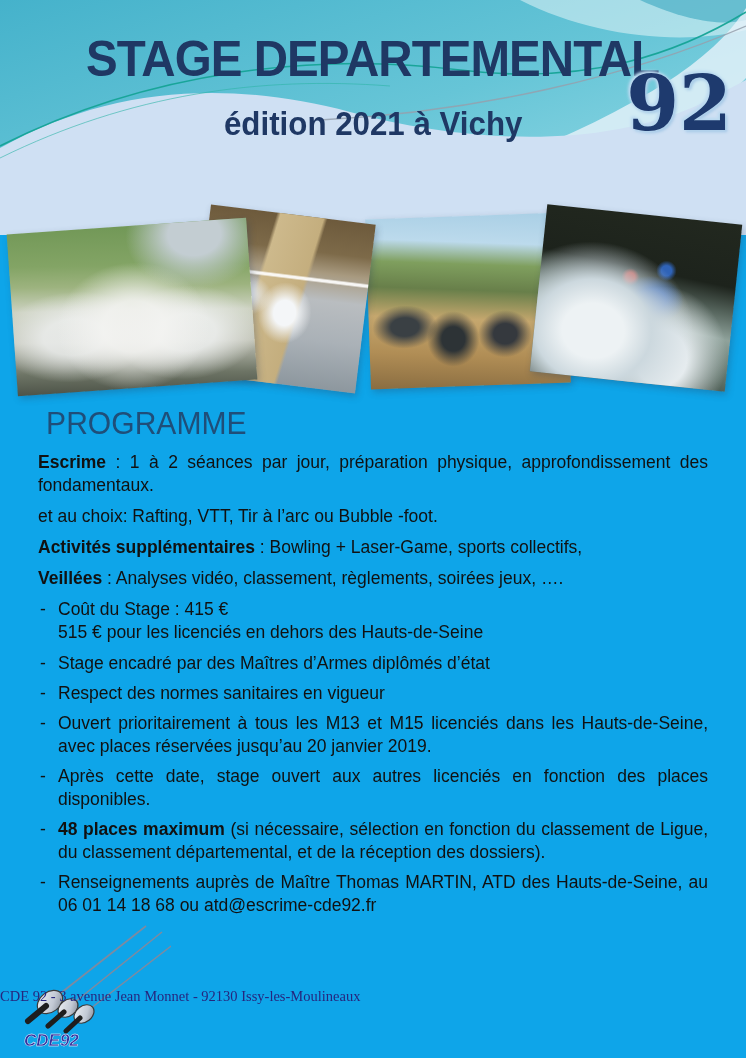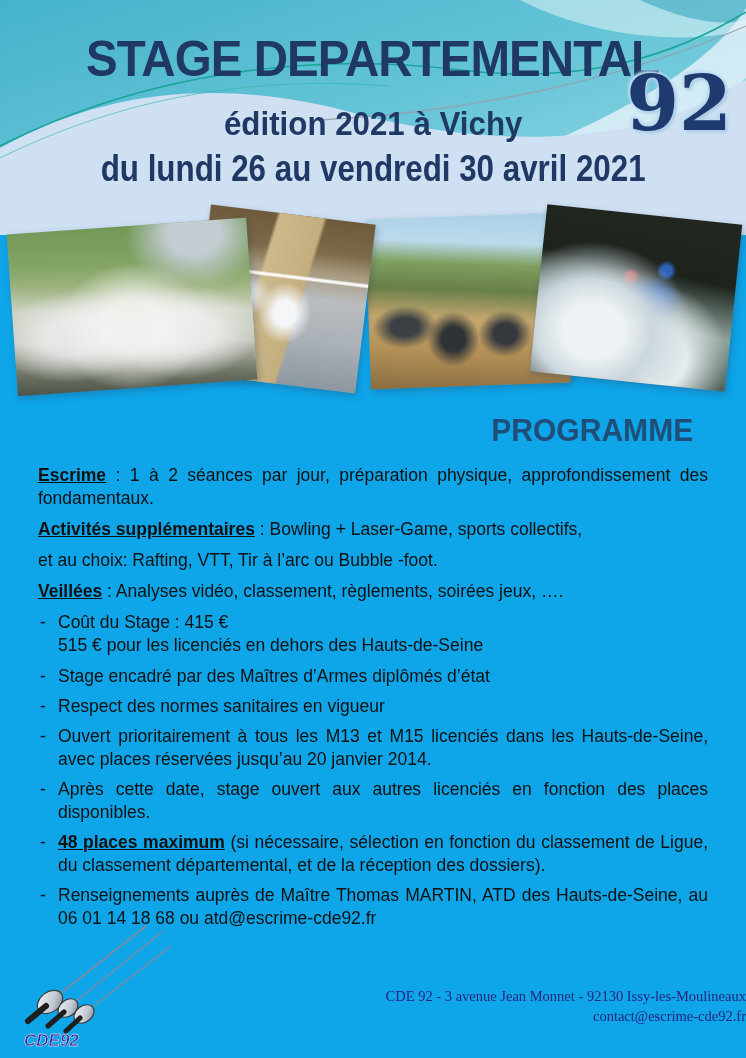--- a/index.html
+++ b/index.html
@@ -51,33 +51,33 @@
   .photo-4{left:538px;top:14px;width:196px;height:168px;transform:rotate(6deg);z-index:2;
     background:
       radial-gradient(ellipse at 30% 72%, #edf2f4 0 16%, #ccd8de 30%, rgba(204,216,222,0) 52%),
       radial-gradient(ellipse at 66% 84%, #e6ecef 0 14%, rgba(230,236,239,0) 36%),
       radial-gradient(ellipse at 58% 50%, #2a5cae 0 9%, rgba(42,92,174,0) 20%),
       radial-gradient(circle at 46% 38%, #c23a2e 0 3%, rgba(194,58,46,0) 6%),
       radial-gradient(circle at 64% 32%, #2f63b8 0 3%, rgba(47,99,184,0) 6%),
       linear-gradient(186deg, #22281f 0%, #1d231c 34%, #55645c 48%, #8fa29b 62%, #5d6f66 84%, #37443c 100%);}
   
   .main{position:absolute;top:399px;left:38px;width:670px;font-size:17.5px;line-height:1.32;}
-  .sec-heading{margin:12px;text-align:right;color:#1f4e79;font-weight:bold;}
+  .sec-heading{margin:5px;text-align:left;color:#1f4e79;font-weight:normal;}
   .sec-heading .cond{font-size:31px;transform:scaleX(.97);}
   .prog{margin-top:6px;}
   .prog p{margin:0 0 8px;text-align:justify;}
-  .lbl{font-weight:bold;text-decoration:underline;}
+  .lbl{font-weight:bold;}
   .b{font-weight:normal;}
   .infos-heading{margin-top:2px;}
   .infos-list{margin-top:5px;}
   .info-item{position:relative;padding-left:20px;margin:0 0 7px;text-align:justify;}
   .dash{position:absolute;left:2px;top:0;}
   
   .footer-text{
-    position:absolute;left:0;right:0;top:986px;text-align:right;
+    position:absolute;left:0;right:0;top:986px;text-align:left;
     font-family:"Liberation Serif", serif;font-size:14.5px;line-height:1.38;color:#26267e;
   }
   .website{text-decoration:underline;color:#26267e;cursor:pointer;}
   .cde-logo{position:absolute;left:16px;top:924px;}
 </style>
 </head>
 <body>
 
 <div class="page">
 
@@ -99,47 +99,44 @@
     <path d="M320,120 C480,112 630,76 746,26" stroke="#95a0ad" stroke-width="1.3" fill="none" opacity="0.85"></path>
   </svg>
 
   <div class="hdr-text title-line">
     <span class="cond">STAGE DEPARTEMENTAL</span>
   </div>
   <div class="hdr-text edition-line">
     <span class="cond">édition 2021   à  Vichy</span>
   </div>
   <div class="num92">92</div>
-  <div class="hdr-text date-line">
-    <span class="cond">du lundi 26 au vendredi 30 avril 2021</span>
-  </div>
 
   <div class="photos">
     <div class="photo photo-1"></div>
     <div class="photo photo-2"></div>
     <div class="photo photo-3"></div>
     <div class="photo photo-4"></div>
   </div>
 
   <div class="main">
 
     <h2 class="sec-heading">
       <span class="cond">PROGRAMME</span>
     </h2>
 
     <div class="prog">
       <p>
         <span class="lbl">Escrime</span>
         <span>: 1 à 2 séances par jour, préparation physique, approfondissement des fondamentaux.</span>
       </p>
+      <p>et au choix: Rafting, VTT, Tir à l’arc ou Bubble -foot.</p>
       <p>
         <span class="lbl">Activités supplémentaires</span>
         <span>: Bowling + Laser-Game, sports collectifs,</span>
       </p>
-      <p>et au choix: Rafting, VTT, Tir à l’arc ou Bubble -foot.</p>
       <p>
         <span class="lbl">Veillées</span>
         <span>: Analyses vidéo, classement, règlements, soirées jeux, ….</span>
       </p>
     </div>
 
 
     <div class="infos-list">
 
       <div class="info-item">
@@ -153,21 +150,21 @@
         <span>Stage encadré par des Maîtres d’Armes diplômés d’état</span>
       </div>
 
       <div class="info-item">
         <span class="dash">-</span>
         <span>Respect des normes sanitaires en vigueur</span>
       </div>
 
       <div class="info-item">
         <span class="dash">-</span>
-        <span>Ouvert prioritairement à tous les M13 et M15 licenciés dans les Hauts-de-Seine, avec places réservées jusqu’au 20 janvier 2014.</span>
+        <span>Ouvert prioritairement à tous les M13 et M15 licenciés dans les Hauts-de-Seine, avec places réservées jusqu’au 20 janvier 2019.</span>
       </div>
 
       <div class="info-item">
         <span class="dash">-</span>
         <span>Après cette date, stage ouvert aux autres licenciés en fonction des places disponibles.</span>
       </div>
 
       <div class="info-item">
         <span class="dash">-</span>
         <span class="lbl">48 places maximum</span>
@@ -205,16 +202,15 @@
     <g>
       <line x1="30" y1="82" x2="12" y2="97" stroke="#1e1e1e" stroke-width="6" stroke-linecap="round"></line>
       <line x1="48" y1="88" x2="32" y2="102" stroke="#1e1e1e" stroke-width="5" stroke-linecap="round"></line>
       <line x1="64" y1="94" x2="50" y2="107" stroke="#1e1e1e" stroke-width="5" stroke-linecap="round"></line>
     </g>
     <text x="8" y="122" font-family="Liberation Sans, sans-serif" font-size="17" font-weight="bold" font-style="italic" fill="#3333a0" stroke="#ffffff" stroke-width="0.4">CDE92</text>
   </svg>
 
   <div class="footer-text">
     <div>CDE 92  -  3 avenue Jean Monnet  -  92130 Issy-les-Moulineaux</div>
-    <div>contact@escrime-cde92.fr</div>
   </div>
 
 </div>
 
 </body></html>

